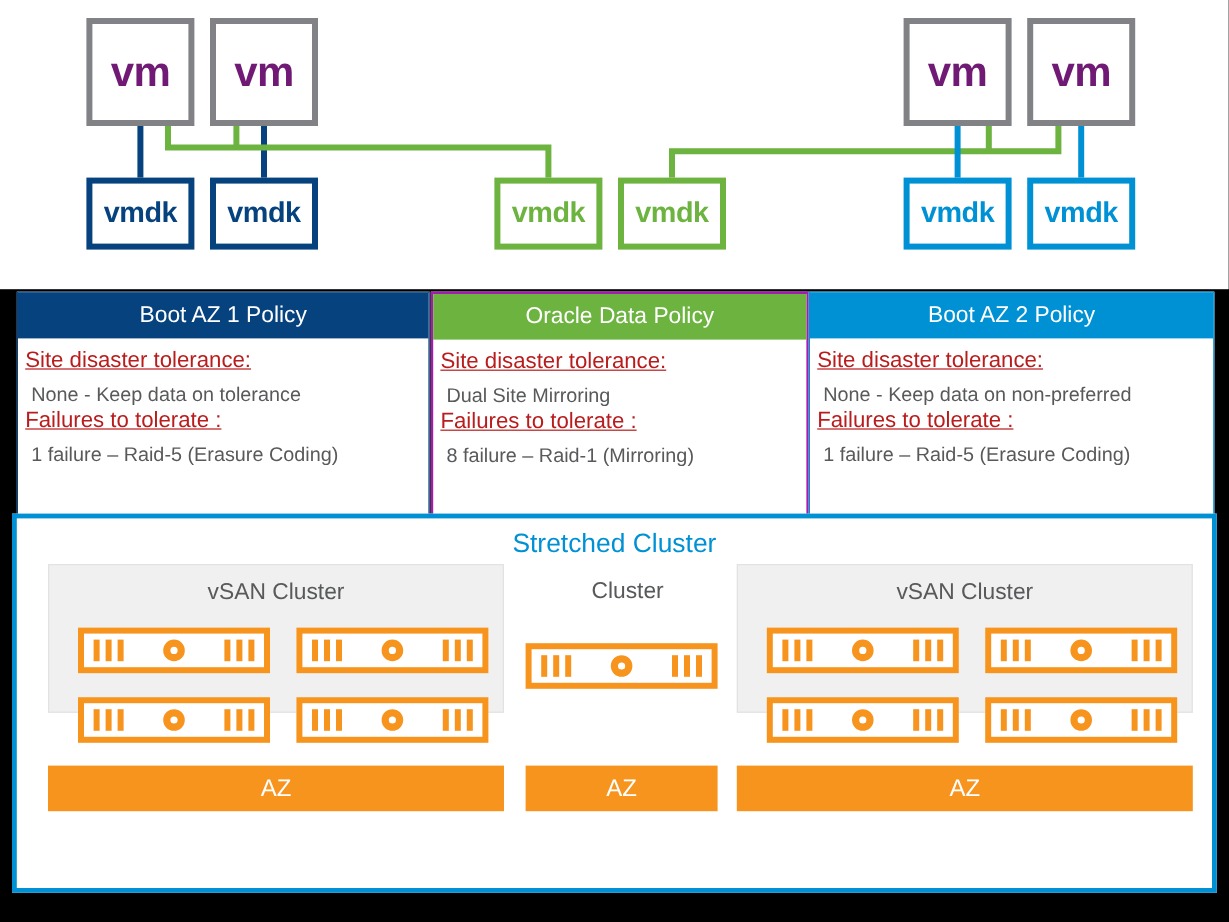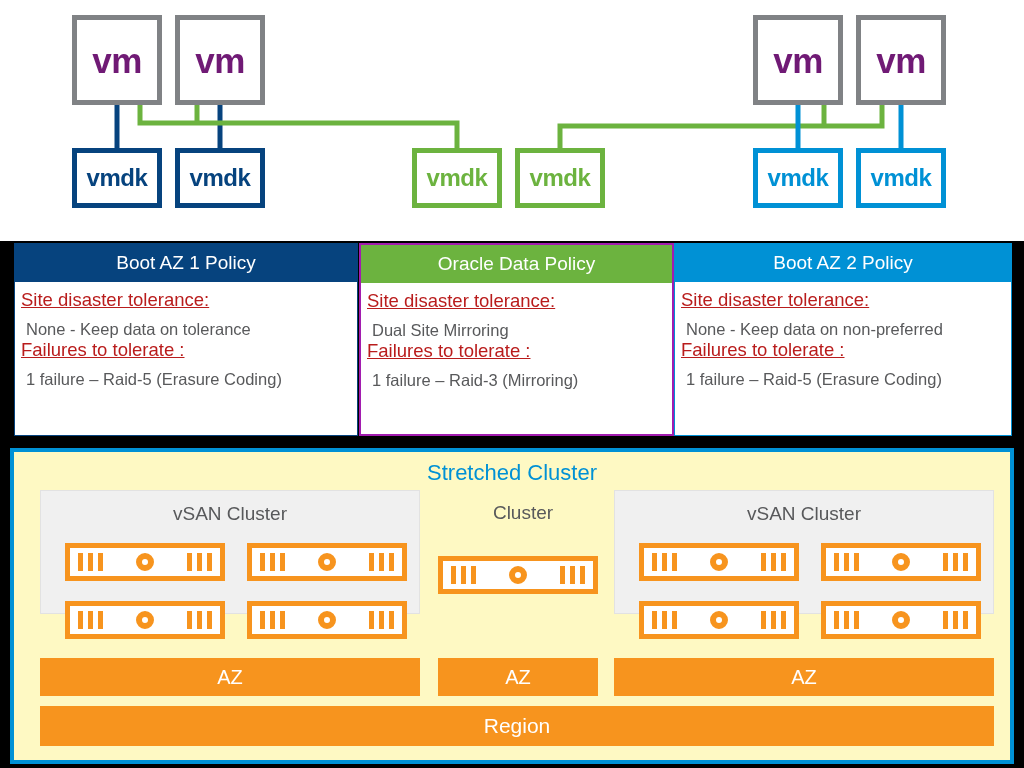--- a/index.html
+++ b/index.html
@@ -82,23 +82,23 @@
   .p-dark { left: 14px; width: 344px; border: 1px solid #06437e; }
   .p-dark .phead { background: #06437e; }
   .p-green { left: 359px; width: 315px; border: 2px solid #a21caf; }
   .p-green .phead { background: #6cb33f; }
   .p-lblue { left: 674px; width: 338px; border: 1px solid #0091d5; }
   .p-lblue .phead { background: #0091d5; }
 
   
   .sc-panel {
     position: absolute;
-    left: 10px; top: 448px;
+    left: 10px; top: 428px;
     width: 1004px; height: 316px;
-    background: #fef9c3;
+    background: #ffffff;
     border: 4px solid #0091d5;
   }
   .sc-title {
     position: absolute; left: 0; top: 8px; width: 100%;
     text-align: center;
     font-size: 22px; color: #0091d5;
   }
   .cluster-box {
     position: absolute;
     background: #f0f0f0;
@@ -208,21 +208,21 @@
       <div class="pval">1 failure – Raid-5 (Erasure Coding)</div>
     </div>
   </div>
 
   <div class="policy p-green">
     <div class="phead">Oracle Data Policy</div>
     <div class="pbody">
       <div class="plabel">Site disaster tolerance:</div>
       <div class="pval">Dual Site Mirroring</div>
       <div class="plabel">Failures to tolerate :</div>
-      <div class="pval">1 failure – Raid-3 (Mirroring)</div>
+      <div class="pval">8 failure – Raid-1 (Mirroring)</div>
     </div>
   </div>
 
   <div class="policy p-lblue">
     <div class="phead">Boot AZ 2 Policy</div>
     <div class="pbody">
       <div class="plabel">Site disaster tolerance:</div>
       <div class="pval">None - Keep data on non-preferred</div>
       <div class="plabel">Failures to tolerate :</div>
       <div class="pval">1 failure – Raid-5 (Erasure Coding)</div>
@@ -359,16 +359,15 @@
             <i></i>
             <i></i>
           </span>
       </div>
     </div>
 
     <div class="az-bar" style="left:26px;  top:206px; width:380px; height:38px;">AZ</div>
     <div class="az-bar" style="left:424px; top:206px; width:160px; height:38px;">AZ</div>
     <div class="az-bar" style="left:600px; top:206px; width:380px; height:38px;">AZ</div>
 
-    <div class="region-bar" style="left:26px; top:254px; width:954px; height:40px;">Region</div>
   </div>
 
 </div>
 
 </body></html>

